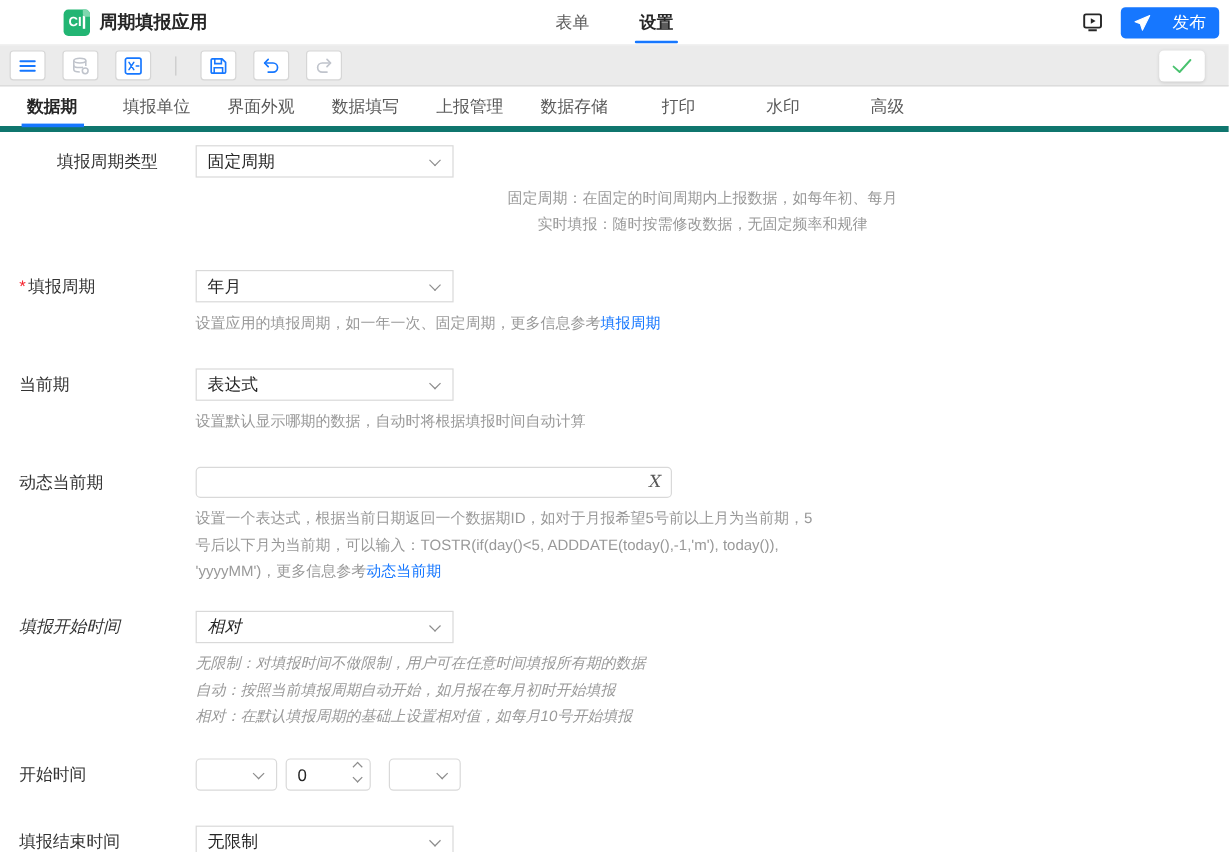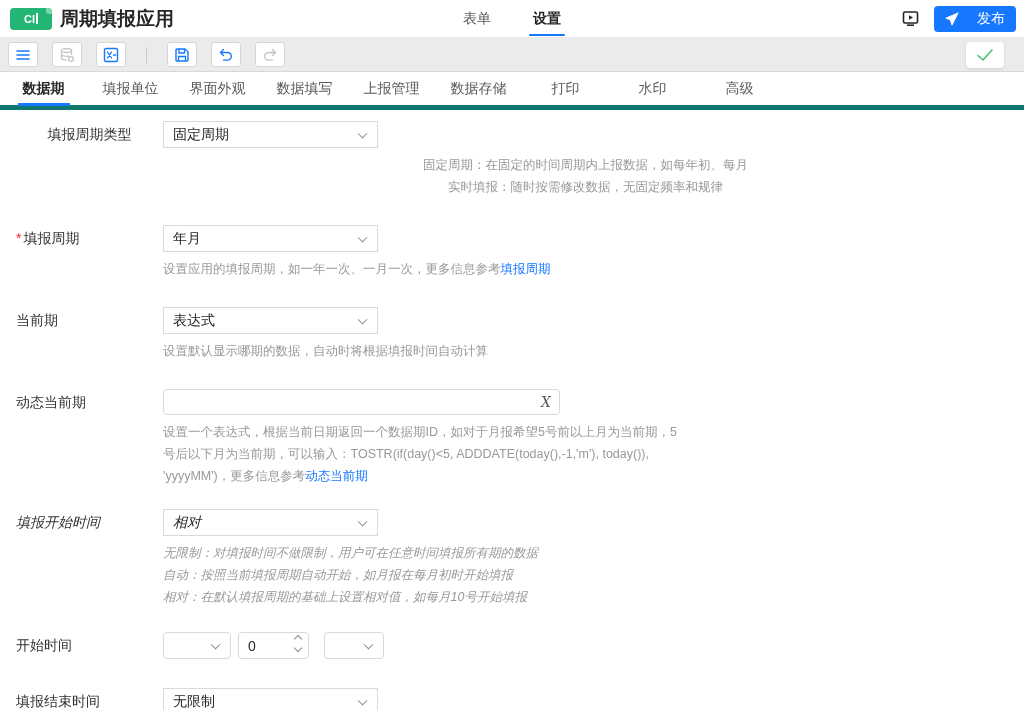--- a/index.html
+++ b/index.html
@@ -9,28 +9,28 @@
     font-size:14px; color:#262626; background:#fff; overflow:hidden;
   }
 
   
   .header {
     position:relative; height:38px; background:#fff;
     display:flex; align-items:center; padding:0 8px 0 10px;
     border-bottom:1px solid #e8e8e8;
   }
   .logo {
-    width:42px; height:22px; border-radius:4px; background:#22b573;
+    width:22px; height:22px; border-radius:4px; background:#22b573;
     color:#fff; font-weight:bold; font-size:11px;
-    display:flex; align-items:center; justify-content:center; position:relative;
+    display:flex; align-items:center; justify-content:center; position:relative;margin-left:43px;
   }
   .logo::after { content:""; width:2px; height:11px; background:#fff; margin-left:1px; }
   .logo::before { content:""; position:absolute; top:0; right:0; width:6px; height:6px;
     background:#7fd7ae; border-radius:0 4px 0 3px; }
-  .app-title { font-weight:bold; font-size:19px; margin-left:8px; color:#262626; }
+  .app-title { font-weight:bold; font-size:15px; margin-left:8px; color:#262626; }
   .header-tabs {
     position:absolute; left:50%; transform:translateX(-50%);
     height:100%; display:flex; gap:42px;
   }
   .header-tab {
     height:100%; display:flex; align-items:center; position:relative;
     color:#595959; cursor:pointer;
   }
   .header-tab.active { color:#262626; font-weight:bold; }
   .header-tab.active::after {
@@ -260,21 +260,21 @@
   </div>
 
   <div class="form-row mb-r2">
     <div class="field-label"><span class="req">*</span><span>填报周期</span></div>
     <div class="field-main">
       <div class="select">
         <span>年月</span>
         <i class="chev"></i>
       </div>
       <div class="help">
-        <div><span>设置应用的填报周期，如一年一次、一月一次，更多信息参考</span><a>填报周期</a></div>
+        <div><span>设置应用的填报周期，如一年一次、固定周期，更多信息参考</span><a>填报周期</a></div>
       </div>
     </div>
   </div>
 
   <div class="form-row mb-r3">
     <div class="field-label">当前期</div>
     <div class="field-main">
       <div class="select">
         <span>表达式</span>
         <i class="chev"></i>

